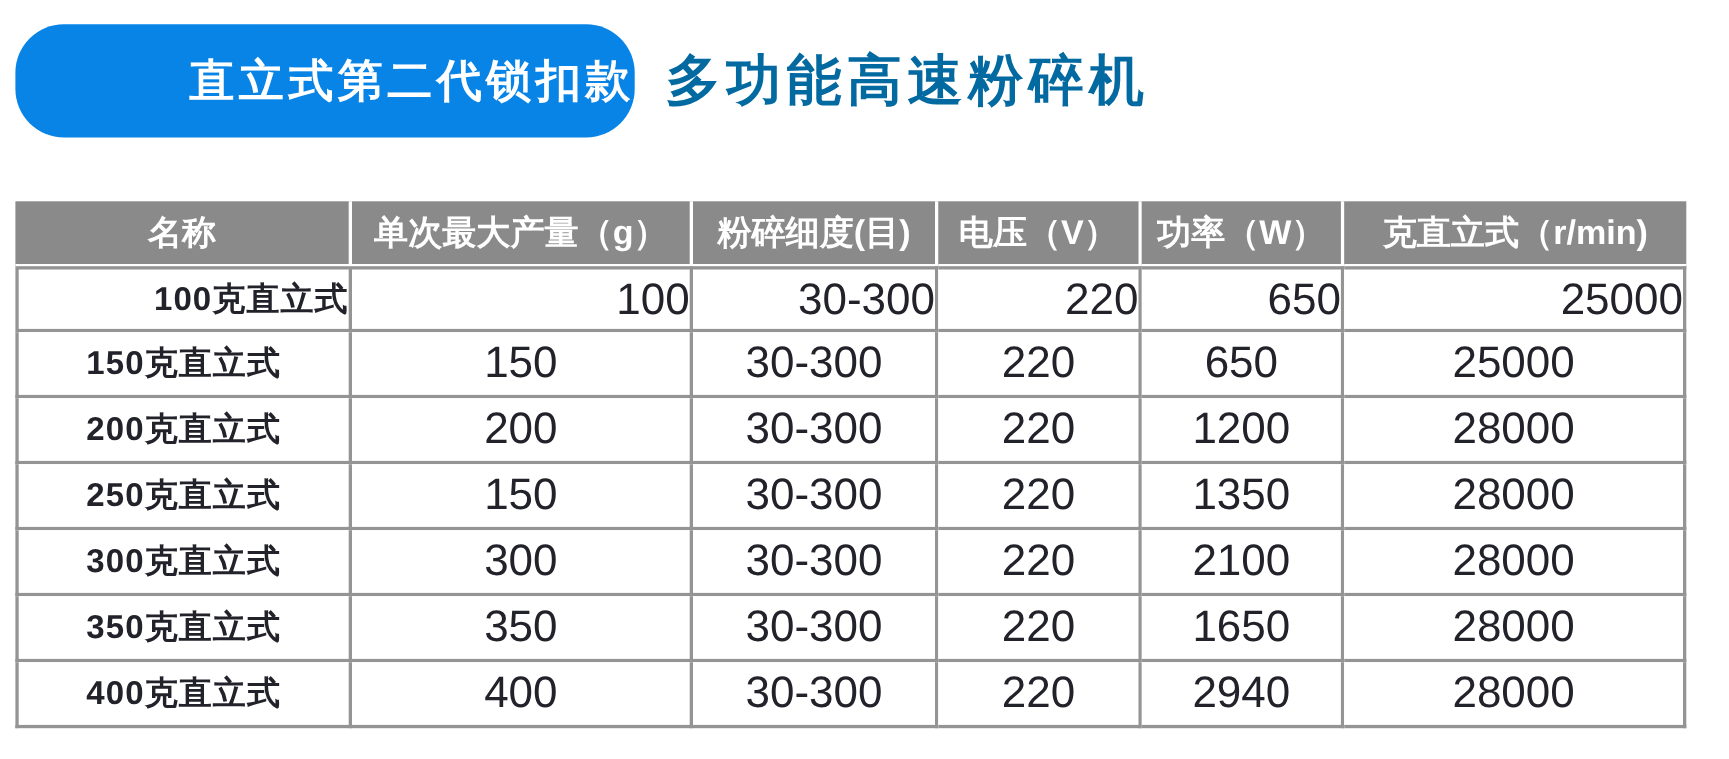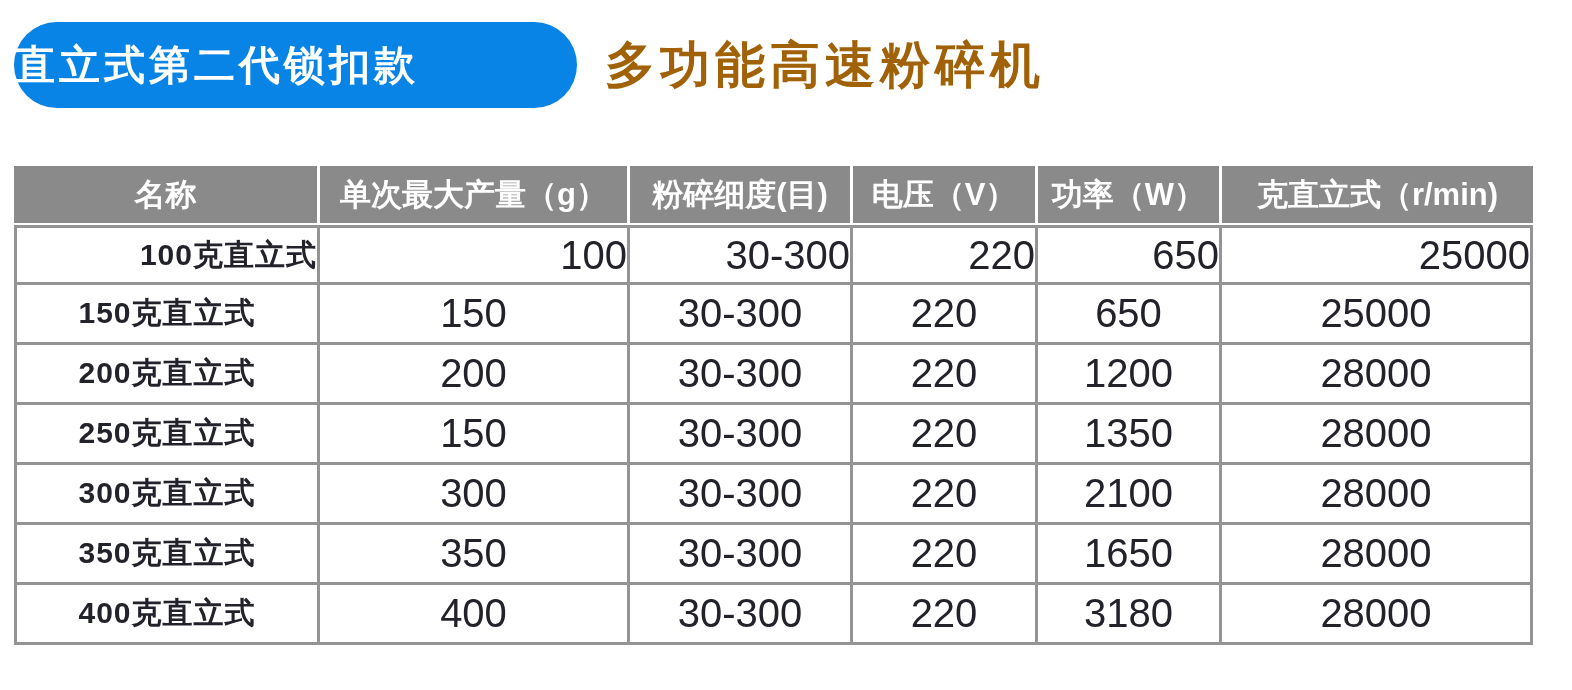--- a/index.html
+++ b/index.html
@@ -11,40 +11,40 @@
     overflow: hidden;
   }
   .page { padding: 22px 0 0 14px; }
 
   .header-row {
     display: flex;
     align-items: center;
   }
   .badge {
     width: 563px;
-    height: 86px;
+    height: 103px;
     background: #0884e6;
     border-radius: 44px;
     display: flex;
     align-items: center;
-    justify-content: flex-start;
+    justify-content: flex-end;
     flex: none;
   }
   .badge-label {
     color: #ffffff;
     font-size: 41px;
     font-weight: bold;
     letter-spacing: 4px;
     white-space: nowrap;
   }
   .page-title {
     margin-left: 28px;
     font-size: 50px;
     font-weight: bold;
-    color: #a16207;
+    color: #0369a1;
     letter-spacing: 5px;
     white-space: nowrap;
   }
 
   table.spec-table {
     margin-top: 58px;
     width: 1519px;
     table-layout: fixed;
     border-collapse: separate;
     border-spacing: 0;
@@ -161,19 +161,19 @@
           <td>30-300</td>
           <td>220</td>
           <td>1650</td>
           <td>28000</td>
         </tr>
         <tr>
           <td>400克直立式</td>
           <td>400</td>
           <td>30-300</td>
           <td>220</td>
-          <td>3180</td>
+          <td>2940</td>
           <td>28000</td>
         </tr>
       </tbody>
   </table>
 
 </div>
 
 </body></html>

